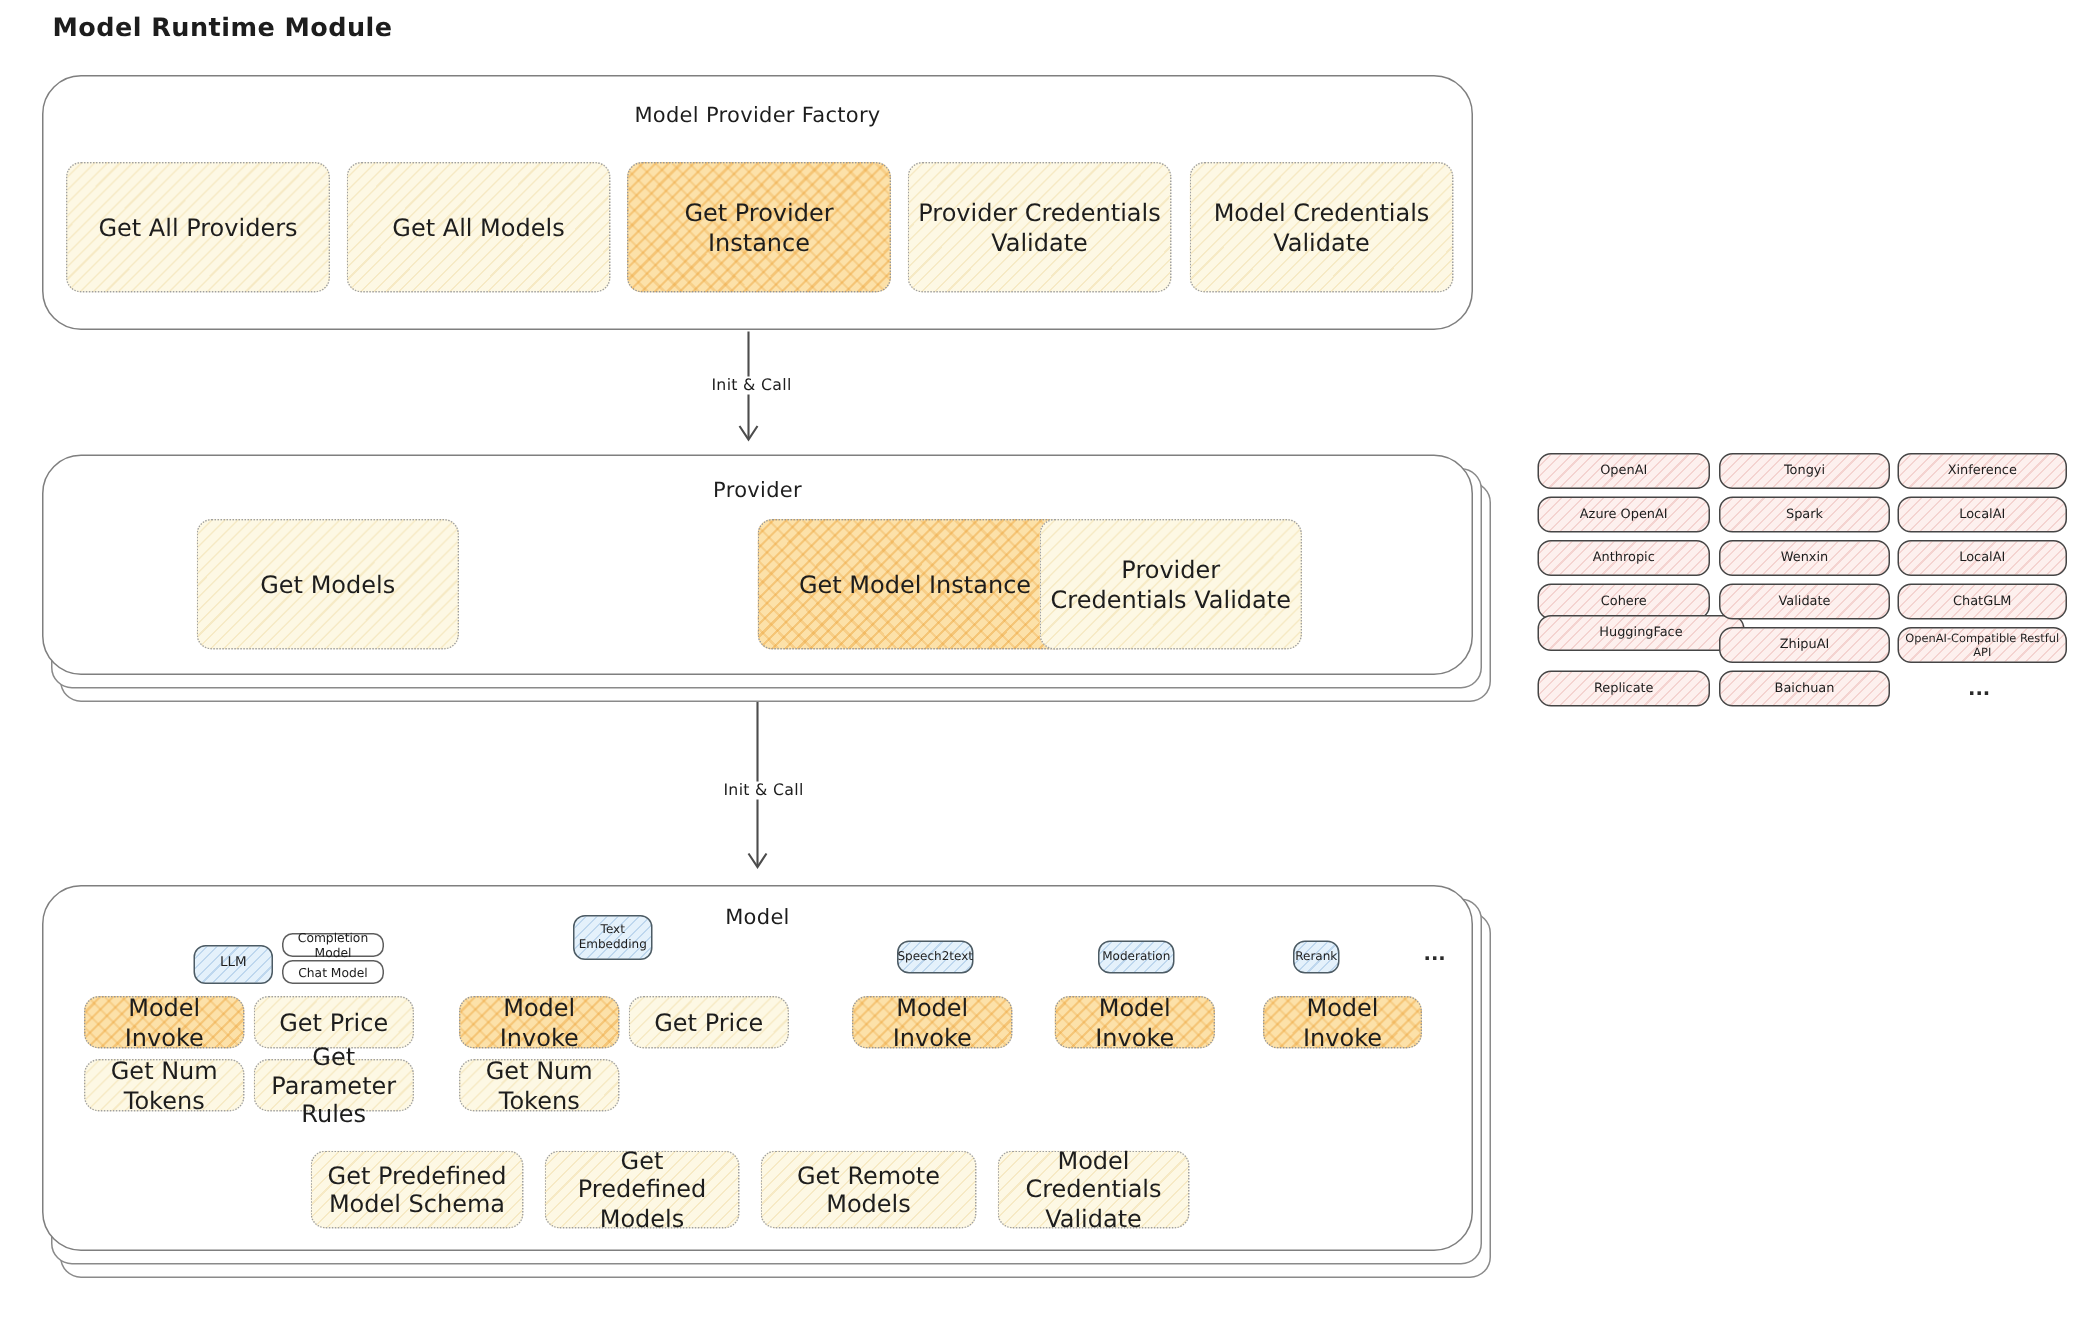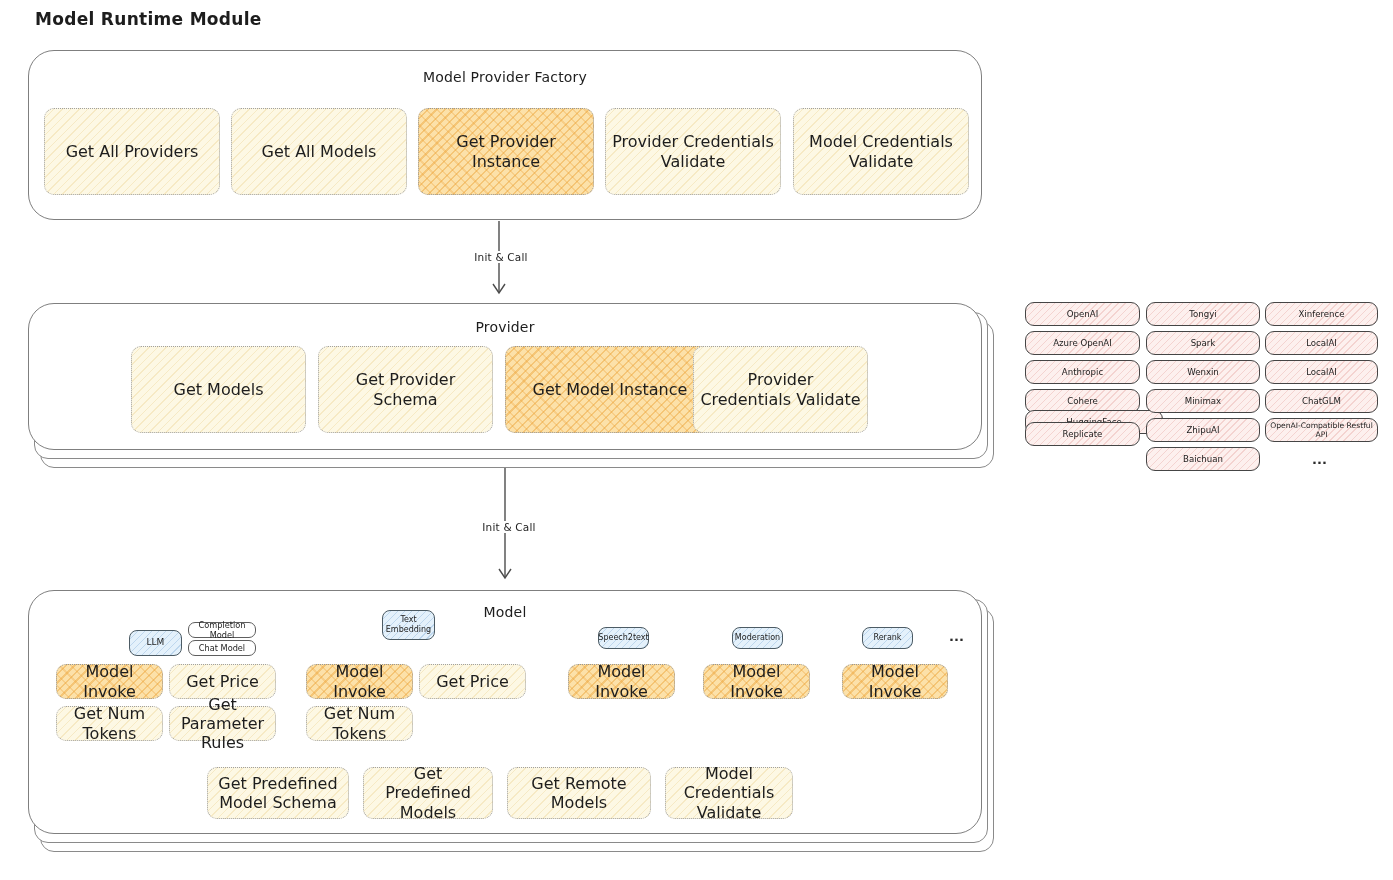--- a/index.html
+++ b/index.html
@@ -88,36 +88,35 @@
   <line x1="9" y1="1" x2="9" y2="72" stroke="#4c4c4c" stroke-width="1.4"></line>
   <polyline points="3,64 9,73 15,64" fill="none" stroke="#4c4c4c" stroke-width="1.4"></polyline>
 </svg>
 <div class="arrow-label" style="left:468px;top:251px;width:60px;">Init &amp; Call</div>
 
 <div class="stack-layer" style="left:40px;top:321px;width:952px;height:145px;"></div>
 <div class="stack-layer" style="left:34px;top:312px;width:952px;height:145px;"></div>
 <div class="container" style="left:28px;top:303px;width:952px;height:145px;">
   <div class="container-title" style="top:15px;">Provider</div>
   <div class="node" style="left:102px;top:42px;width:175px;height:87px;">Get Models</div>
-  <div class="node" style="left:289px;top:42px;width:175px;height:87px;">Get Provider Schema</div>
   <div class="node hl" style="left:476px;top:42px;width:210px;height:87px;">Get Model Instance</div>
   <div class="node" style="left:664px;top:42px;width:175px;height:87px;">Provider Credentials Validate</div>
 </div>
 
 <div class="pill-pink" style="left:1025px;top:302px;width:115px;height:24px;">OpenAI</div>
 <div class="pill-pink" style="left:1025px;top:331px;width:115px;height:24px;">Azure OpenAI</div>
 <div class="pill-pink" style="left:1025px;top:360px;width:115px;height:24px;">Anthropic</div>
 <div class="pill-pink" style="left:1025px;top:389px;width:115px;height:24px;">Cohere</div>
 <div class="pill-pink" style="left:1025px;top:410px;width:138px;height:24px;">HuggingFace</div>
-<div class="pill-pink" style="left:1025px;top:422px;width:115px;height:24px;">Replicate</div>
+<div class="pill-pink" style="left:1025px;top:447px;width:115px;height:24px;">Replicate</div>
 
 <div class="pill-pink" style="left:1146px;top:302px;width:114px;height:24px;">Tongyi</div>
 <div class="pill-pink" style="left:1146px;top:331px;width:114px;height:24px;">Spark</div>
 <div class="pill-pink" style="left:1146px;top:360px;width:114px;height:24px;">Wenxin</div>
-<div class="pill-pink" style="left:1146px;top:389px;width:114px;height:24px;">Minimax</div>
+<div class="pill-pink" style="left:1146px;top:389px;width:114px;height:24px;">Validate</div>
 <div class="pill-pink" style="left:1146px;top:418px;width:114px;height:24px;">ZhipuAI</div>
 <div class="pill-pink" style="left:1146px;top:447px;width:114px;height:24px;">Baichuan</div>
 
 <div class="pill-pink" style="left:1265px;top:302px;width:113px;height:24px;">Xinference</div>
 <div class="pill-pink" style="left:1265px;top:331px;width:113px;height:24px;">LocalAI</div>
 <div class="pill-pink" style="left:1265px;top:360px;width:113px;height:24px;">LocalAI</div>
 <div class="pill-pink" style="left:1265px;top:389px;width:113px;height:24px;">ChatGLM</div>
 <div class="pill-pink small" style="left:1265px;top:418px;width:113px;height:24px;">OpenAI-Compatible Restful API</div>
 <div class="ellipsis" style="left:1312px;top:452px;">...</div>
 
@@ -131,21 +130,21 @@
 <div class="stack-layer" style="left:34px;top:599px;width:952px;height:242px;"></div>
 <div class="container" style="left:28px;top:590px;width:952px;height:242px;">
   <div class="container-title" style="top:13px;">Model</div>
 
   <div class="tag-blue" style="left:100px;top:39px;width:53px;height:26px;font-size:9px;">LLM</div>
   <div class="tag-white" style="left:159px;top:31px;width:68px;height:16px;">Completion Model</div>
   <div class="tag-white" style="left:159px;top:49px;width:68px;height:16px;">Chat Model</div>
   <div class="tag-blue" style="left:353px;top:19px;width:53px;height:30px;">Text Embedding</div>
   <div class="tag-blue" style="left:569px;top:36px;width:51px;height:22px;">Speech2text</div>
   <div class="tag-blue" style="left:703px;top:36px;width:51px;height:22px;">Moderation</div>
-  <div class="tag-blue" style="left:833px;top:36px;width:51px;height:22px;">Rerank</div>
+  <div class="tag-blue" style="left:833px;top:36px;width:31px;height:22px;">Rerank</div>
   <div class="ellipsis" style="left:920px;top:38px;">...</div>
 
   <div class="node hl" style="left:27px;top:73px;width:107px;height:35px;">Model Invoke</div>
   <div class="node" style="left:140px;top:73px;width:107px;height:35px;">Get Price</div>
   <div class="node hl" style="left:277px;top:73px;width:107px;height:35px;">Model Invoke</div>
   <div class="node" style="left:390px;top:73px;width:107px;height:35px;">Get Price</div>
   <div class="node hl" style="left:539px;top:73px;width:107px;height:35px;">Model Invoke</div>
   <div class="node hl" style="left:674px;top:73px;width:107px;height:35px;">Model Invoke</div>
   <div class="node hl" style="left:813px;top:73px;width:106px;height:35px;">Model Invoke</div>
 

